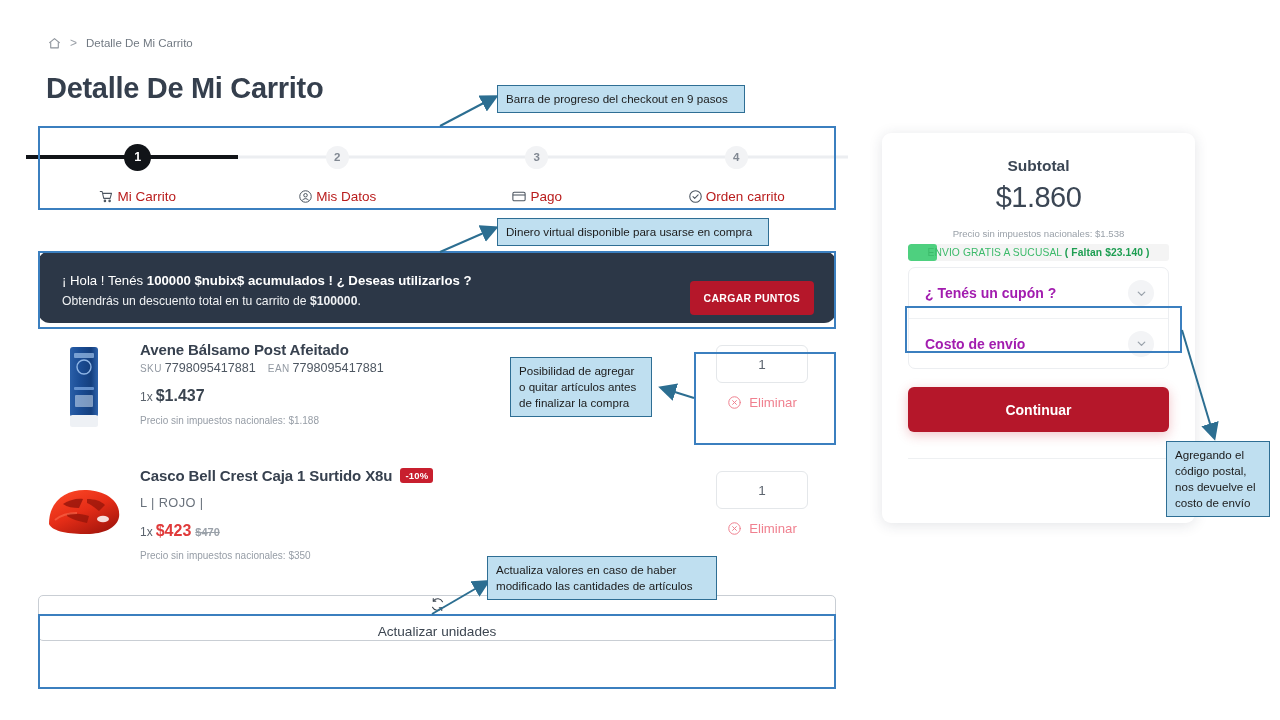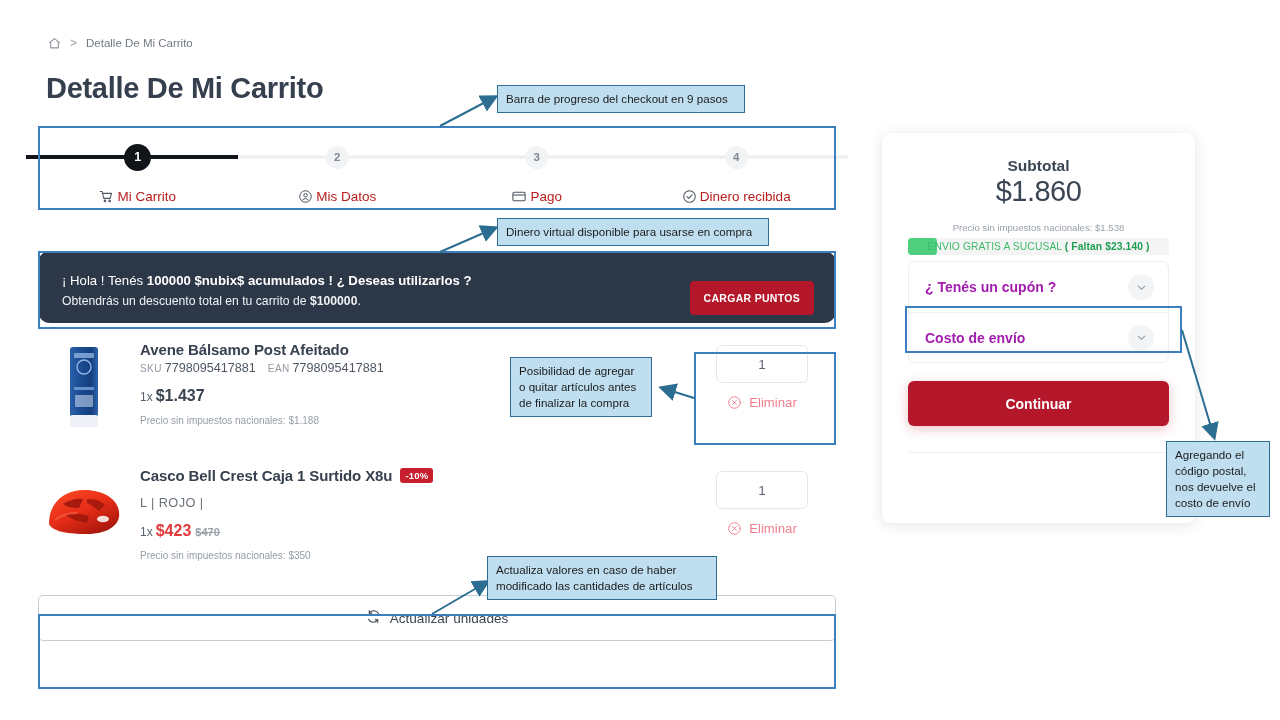--- a/index.html
+++ b/index.html
@@ -131,31 +131,32 @@
   }
   .remove-btn svg { display: block; }
 
   
   .update-units {
     margin-top: 20px; width: 100%; height: 46px;
     border: 1px solid #c9ced4; border-radius: 5px; background: #fff;
     display: flex; align-items: center; justify-content: center; gap: 9px;
     font-size: 13.6px; color: #3d4651; cursor: pointer;
     font-family: "Liberation Sans", sans-serif;
+    flex-direction: column;
   }
 
   
   .summary {
     position: absolute; left: 882px; top: 133px; width: 313px; height: 390px;
     background: #ffffff; border-radius: 9px;
     box-shadow: 0 2px 14px rgba(40,50,70,0.13);
     padding: 24px 26px 0 26px;
   }
   .sm-title { text-align: center; font-size: 15.5px; font-weight: bold; color: #3b4654; }
-  .sm-amount { text-align: center; font-size: 29px; color: #3b4654; letter-spacing: -0.5px; }
+  .sm-amount { text-align: center; font-size: 29px; color: #3b4654; margin-top: 6px; letter-spacing: -0.5px; }
   .sm-nettax { text-align: center; font-size: 9.6px; color: #9aa1a9; margin-top: 14px; }
   .sm-ship {
     position: relative; margin-top: 5px; height: 17px;
     background: #f4f4f4; border-radius: 3px; overflow: hidden;
     display: flex; align-items: center;
   }
   .sm-ship-fill {
     position: absolute; left: 0; top: 0; bottom: 0; width: 11%;
     background: #4ed07f; border-radius: 3px;
   }
@@ -273,21 +274,21 @@
           </span>
           <span>Pago</span>
         </div>
         <div class="step-label">
           <span>
             <svg width="15" height="15" viewBox="0 0 24 24" fill="none" stroke="#4c5560" stroke-width="1.7" stroke-linecap="round" stroke-linejoin="round">
               <circle cx="12" cy="12" r="9.2"></circle>
                 <path d="M8 12.3l2.7 2.7L16.2 9.3"></path>
             </svg>
           </span>
-          <span>Dinero recibida</span>
+          <span>Orden carrito</span>
         </div>
       </div>
     </div>
 
     <div class="points-banner">
       <div class="pb-texts">
         <div class="pb-line1">
           <span>¡ Hola ! Tenés </span><b>100000 $nubix$</b><b> acumulados ! ¿ Deseas utilizarlos ?</b>
         </div>
         <div class="pb-line2">

